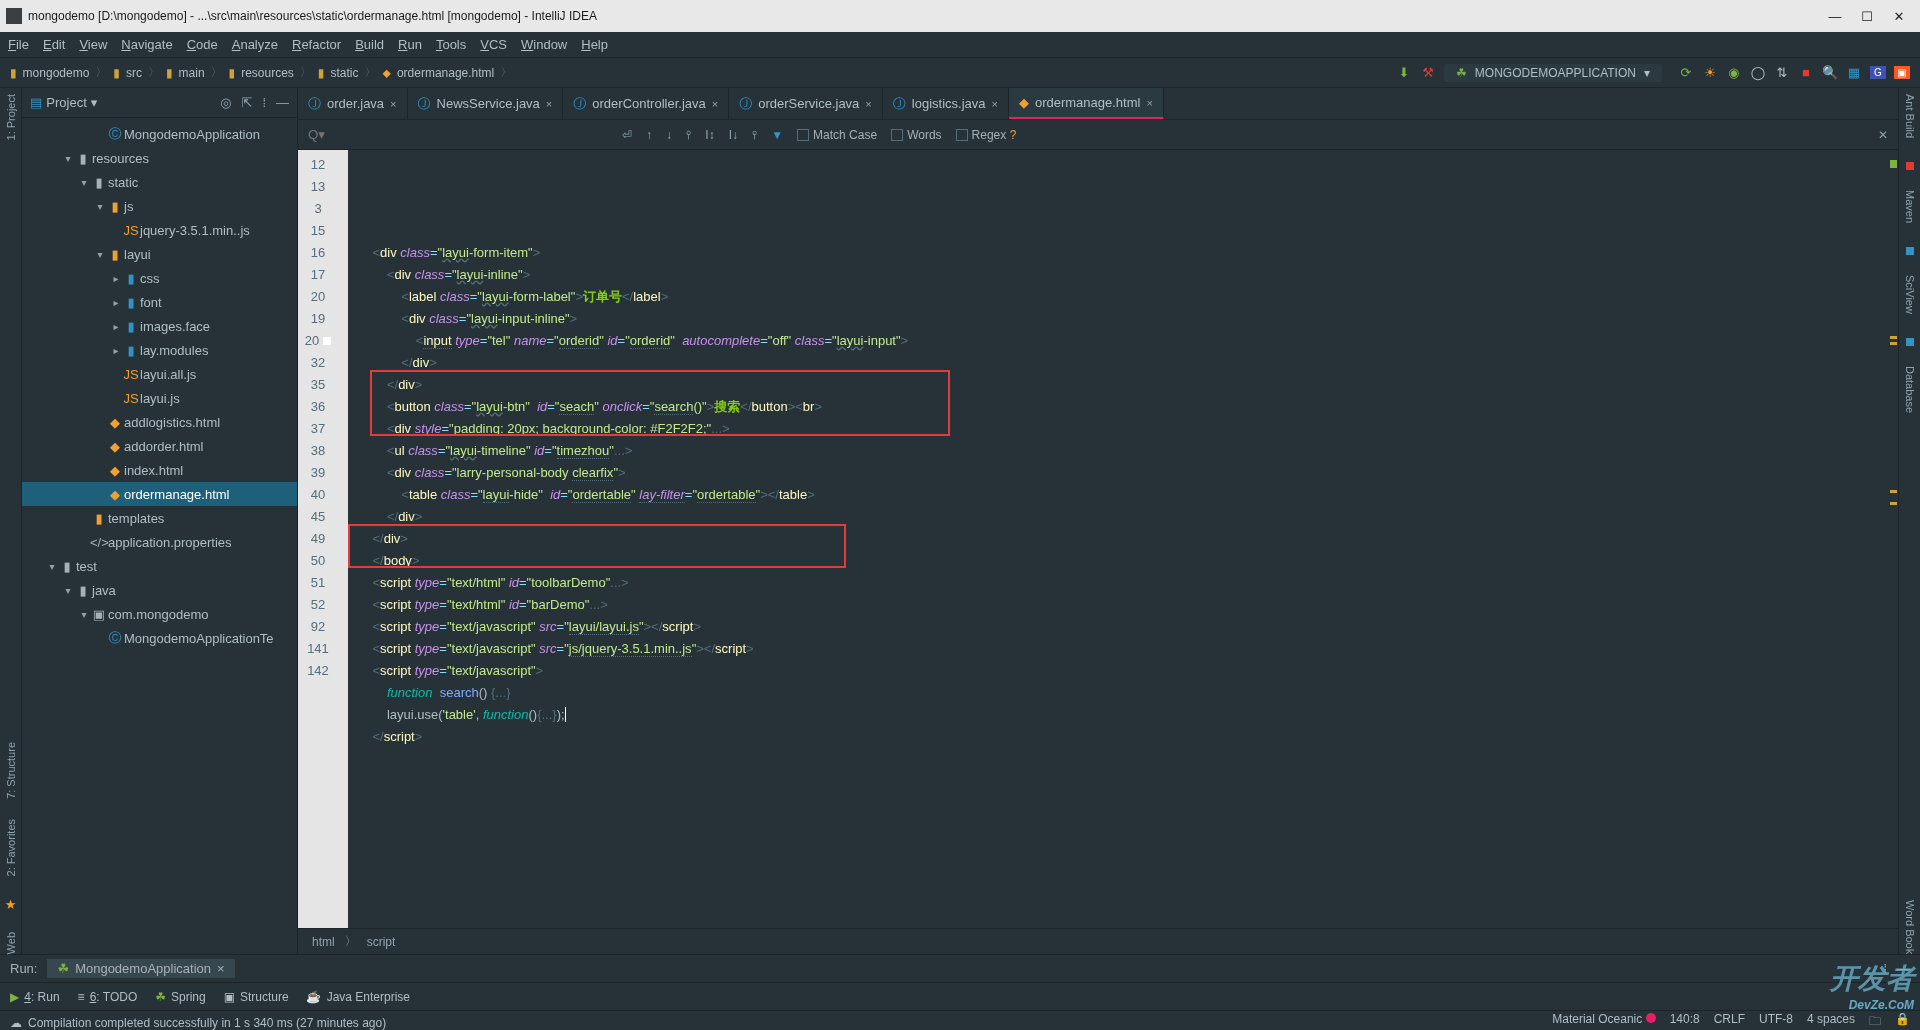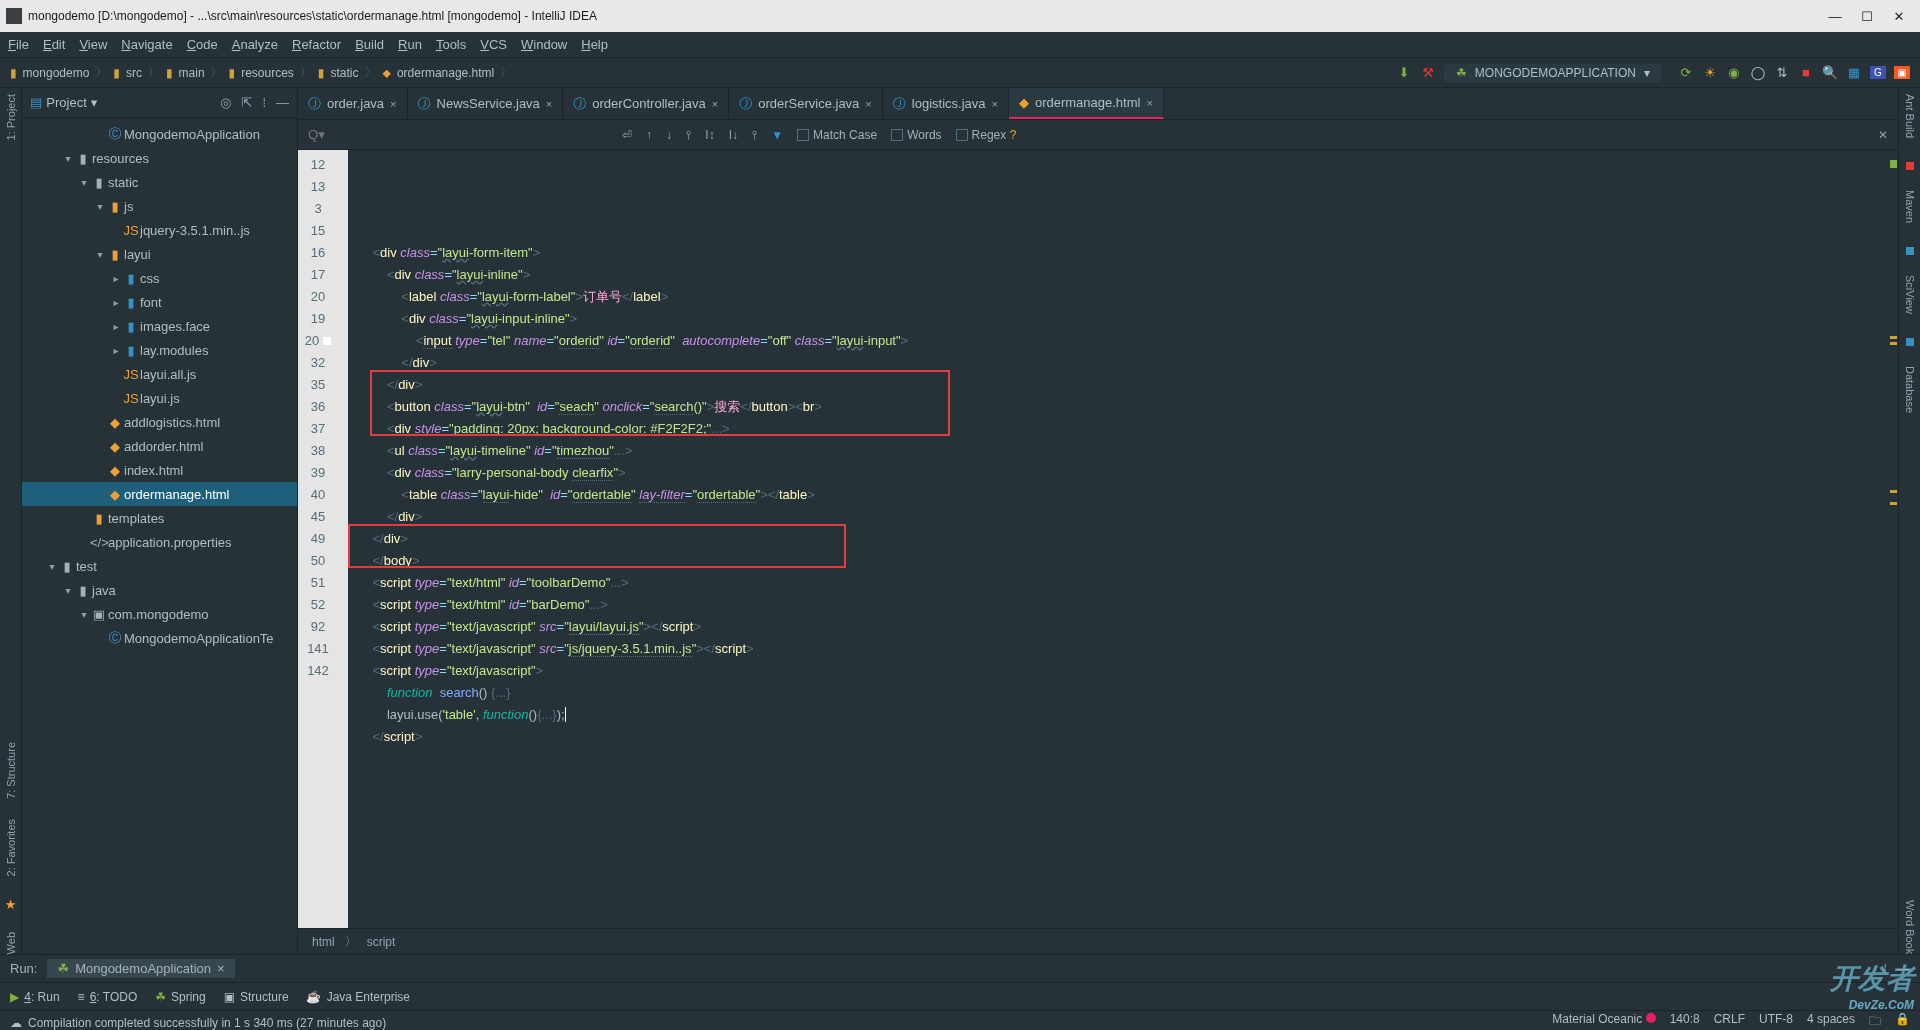--- a/index.html
+++ b/index.html
@@ -72,21 +72,21 @@
 .findbar .close-x { margin-left: auto; color: #90a4ae; }
 
 .code-wrap { flex: 1; display: flex; overflow: hidden; position: relative; }
 .gutter { width: 50px; background: #e5e5e5; text-align: center; padding: 4px 10px 0 0; color: #546e7a; font-family: Consolas, monospace; font-size: 13px; line-height: 22px; }
 .gutter .bp { display:inline-block; width:8px; height:8px; background:#fff; margin-left:4px;}
 .code { flex: 1; padding: 4px 0 0 10px; font-family: Consolas, monospace; font-size: 13px; line-height: 22px; white-space: pre; color: #b0bec5; overflow: auto; position: relative;}
 .tag { color: #fef9c3; }
 .attr { color: #c792ea; font-style: italic; }
 .eq  { color: #89ddff; }
 .str { color: #c3e88d; }
-.txt { color: #f9a8d4; }
+.txt { color: #84cc16; font-weight: bold; }
 .kw  { color: #14b8a6; font-style: italic; }
 .fn  { color: #82aaff; }
 .uline { border-bottom: 1px dotted #546e7a; }
 .grey { color: #546e7a; }
 .squig { text-decoration: underline wavy #546e7a; }
 .redbox { position: absolute; border: 2px solid #e23c3c; pointer-events: none; }
 .err-stripe { position:absolute; right:0; width:10px; top:0; bottom:0; }
 .err-stripe .m { position:absolute; right:1px; width:7px; height:3px; background:#cfa23a;}
 
 .breadcrumb2 { height: 26px; display: flex; align-items: center; padding: 0 14px; gap: 10px; color: #90a4ae; font-size: 12px; border-top:1px solid #1b2529;}

